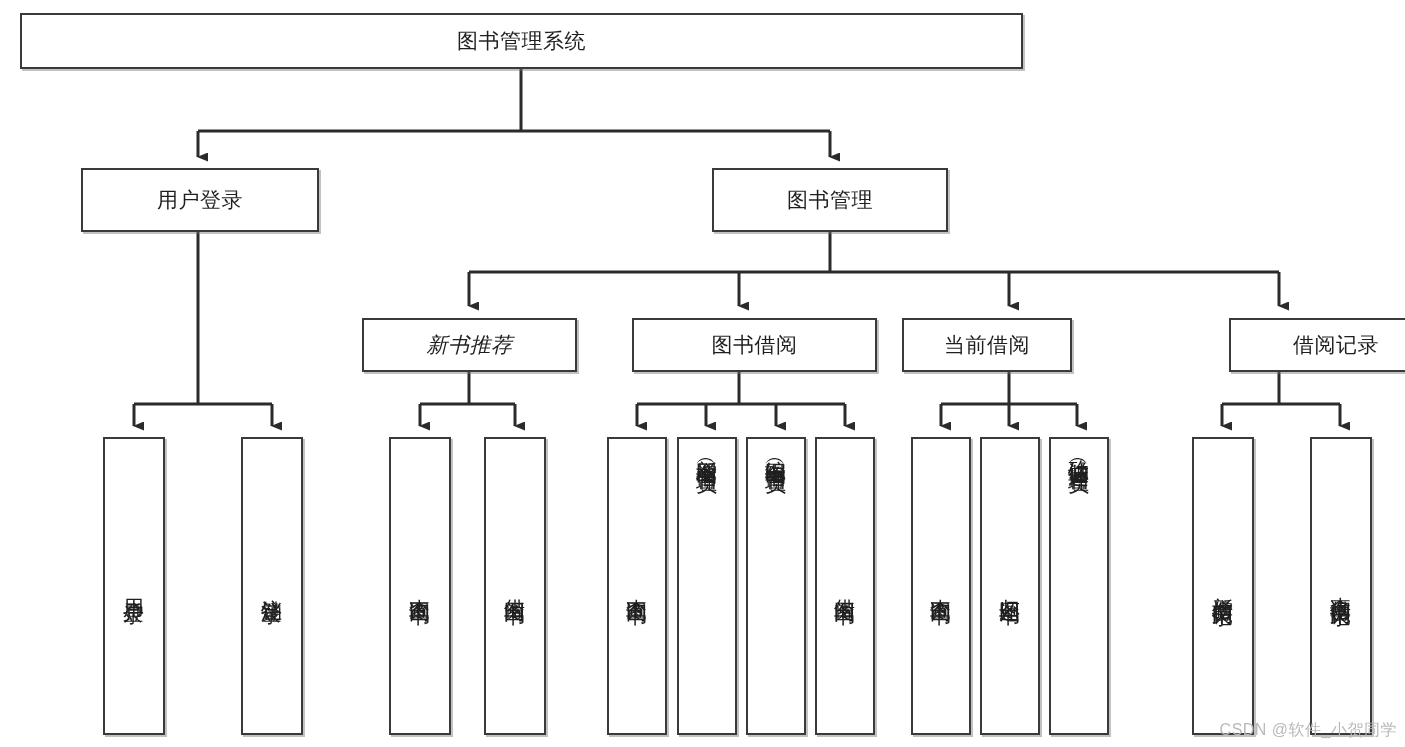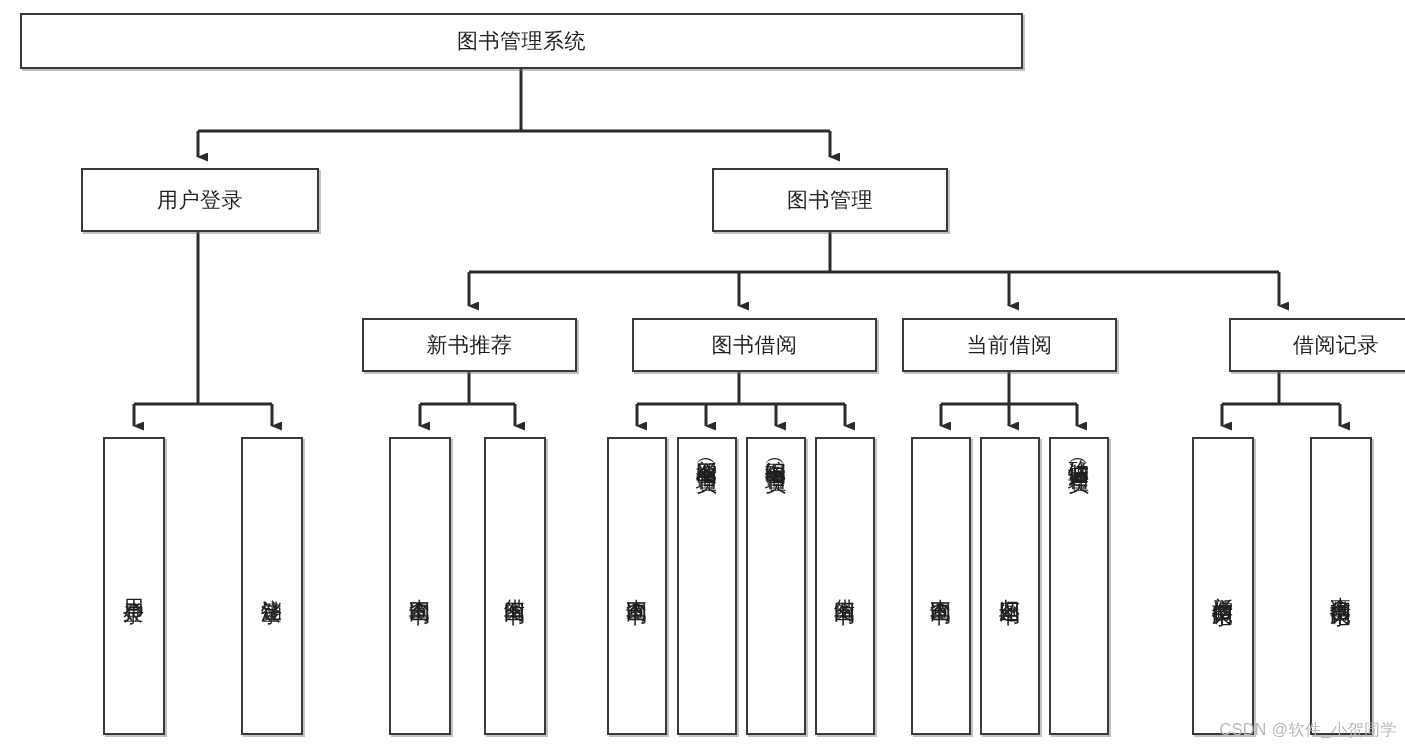--- a/index.html
+++ b/index.html
@@ -144,29 +144,29 @@
   </div>
 
   <div class="node-box" style="left:81px; top:168px; width:238px; height:64px;">
     <span class="node-label">用户登录</span>
   </div>
 
   <div class="node-box" style="left:712px; top:168px; width:236px; height:64px;">
     <span class="node-label">图书管理</span>
   </div>
 
-  <div class="node-box" style="left:362px; top:318px; width:215px; height:54px;">
+  <div class="node-box" style="left:362px; top:318px; width:215px; height:54px;font-style:italic;">
     <span class="node-label">新书推荐</span>
   </div>
 
   <div class="node-box" style="left:632px; top:318px; width:245px; height:54px;">
     <span class="node-label">图书借阅</span>
   </div>
 
-  <div class="node-box" style="left:902px; top:318px; width:215px; height:54px;">
+  <div class="node-box" style="left:902px; top:318px; width:170px; height:54px;">
     <span class="node-label">当前借阅</span>
   </div>
 
   <div class="node-box" style="left:1229px; top:318px; width:214px; height:54px;">
     <span class="node-label">借阅记录</span>
   </div>
 
   <div class="node-box vertical" style="left:103px; top:437px; width:62px; height:298px;">
     <div class="vtext-wrap">
       <span class="node-label">用户登录</span>

